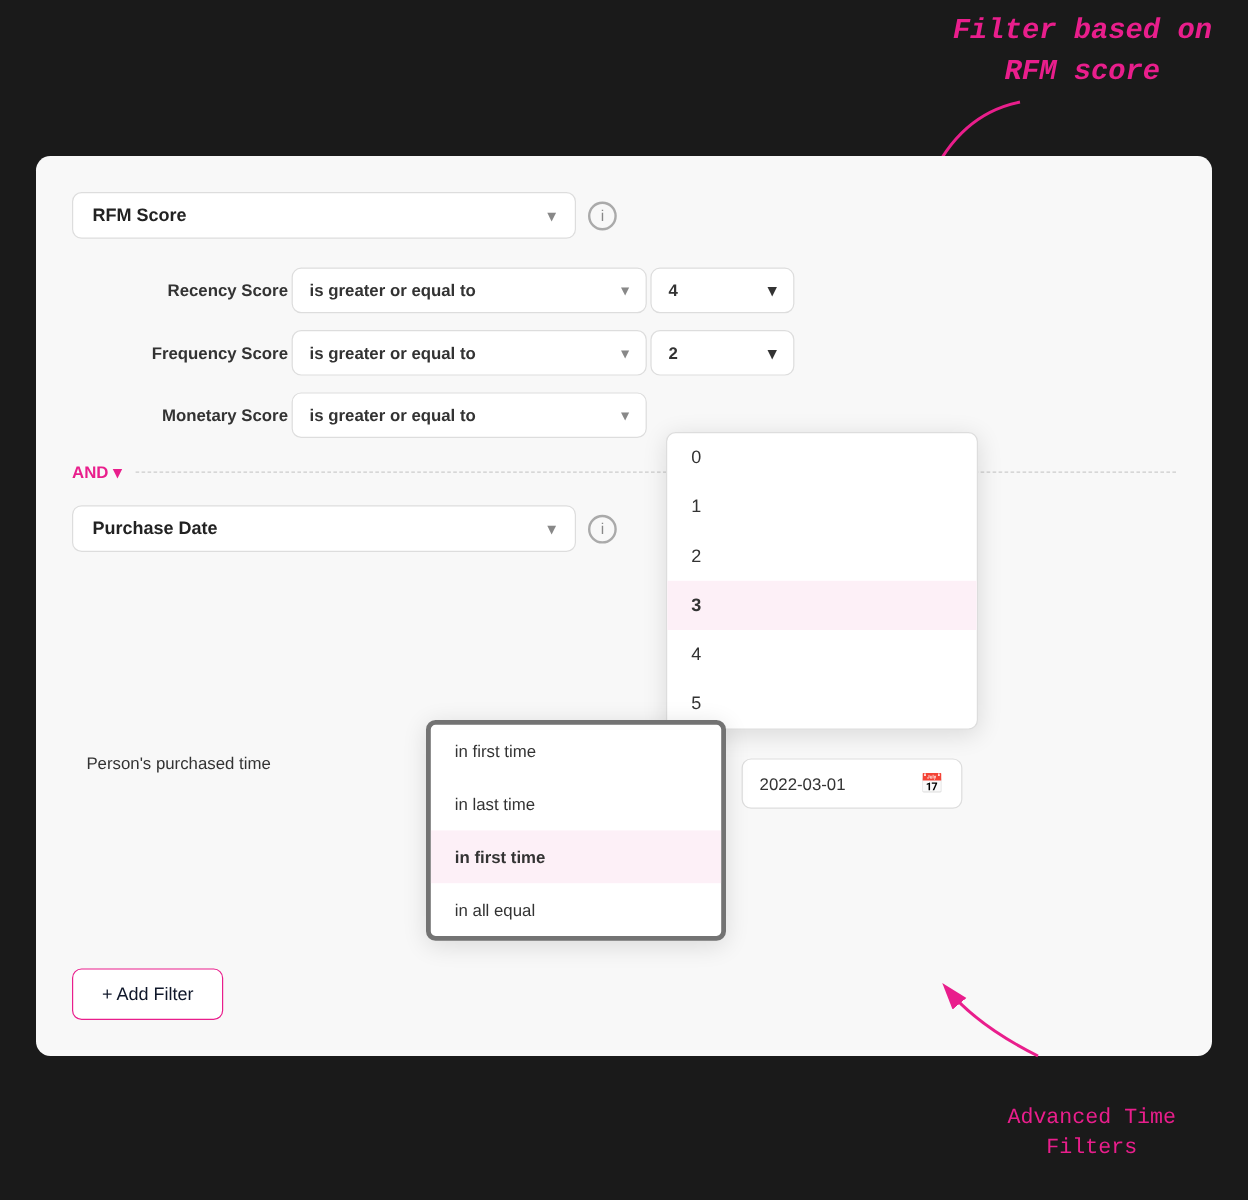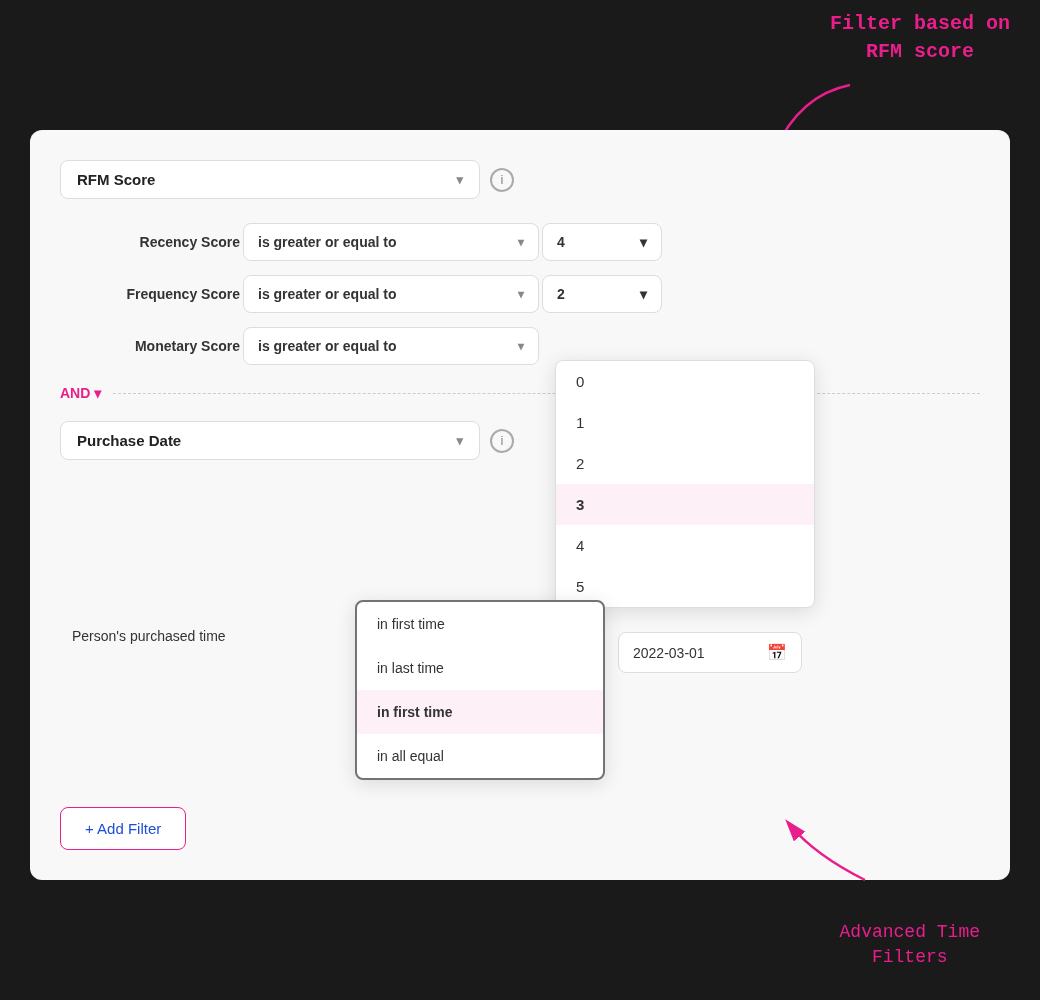--- a/index.html
+++ b/index.html
@@ -12,23 +12,24 @@
       position: relative;
     }
 
     .annotation-top-right {
       position: absolute;
       top: 10px;
       right: 30px;
       color: #e91e8c;
       font-family: 'Courier New', monospace;
       font-weight: bold;
-      font-size: 20px;
+      font-size: 24px;
       text-align: center;
       line-height: 1.4;
+      font-style: italic;
     }
 
     .annotation-bottom-right {
       position: absolute;
       bottom: 30px;
       right: 60px;
       color: #e91e8c;
       font-family: 'Courier New', monospace;
       font-weight: normal;
       font-size: 18px;
@@ -199,21 +200,21 @@
     .purchase-section {
       margin-top: 4px;
     }
 
     
     .dropdown-time {
       position: absolute;
       top: 600px;
       left: 355px;
       background: white;
-      border: 2px solid #737373;
+      border: 4px solid #737373;
       border-radius: 8px;
       box-shadow: 0 4px 20px rgba(0,0,0,0.12);
       width: 250px;
       z-index: 100;
       overflow: hidden;
     }
 
     .dropdown-time .item {
       padding: 14px 20px;
       font-size: 14px;
@@ -253,21 +254,21 @@
       position: absolute;
       bottom: 150px;
       left: 60px;
       display: flex;
       align-items: flex-start;
       gap: 8px;
       border: 1.5px solid #e91e8c;
       background: white;
       border-radius: 8px;
       padding: 12px 24px;
-      color: #1d4ed8;
+      color: #0f172a;
       font-size: 15px;
       font-weight: 500;
       cursor: pointer;
     }
 
     
     .arrow-svg {
       position: absolute;
     }
   </style>

